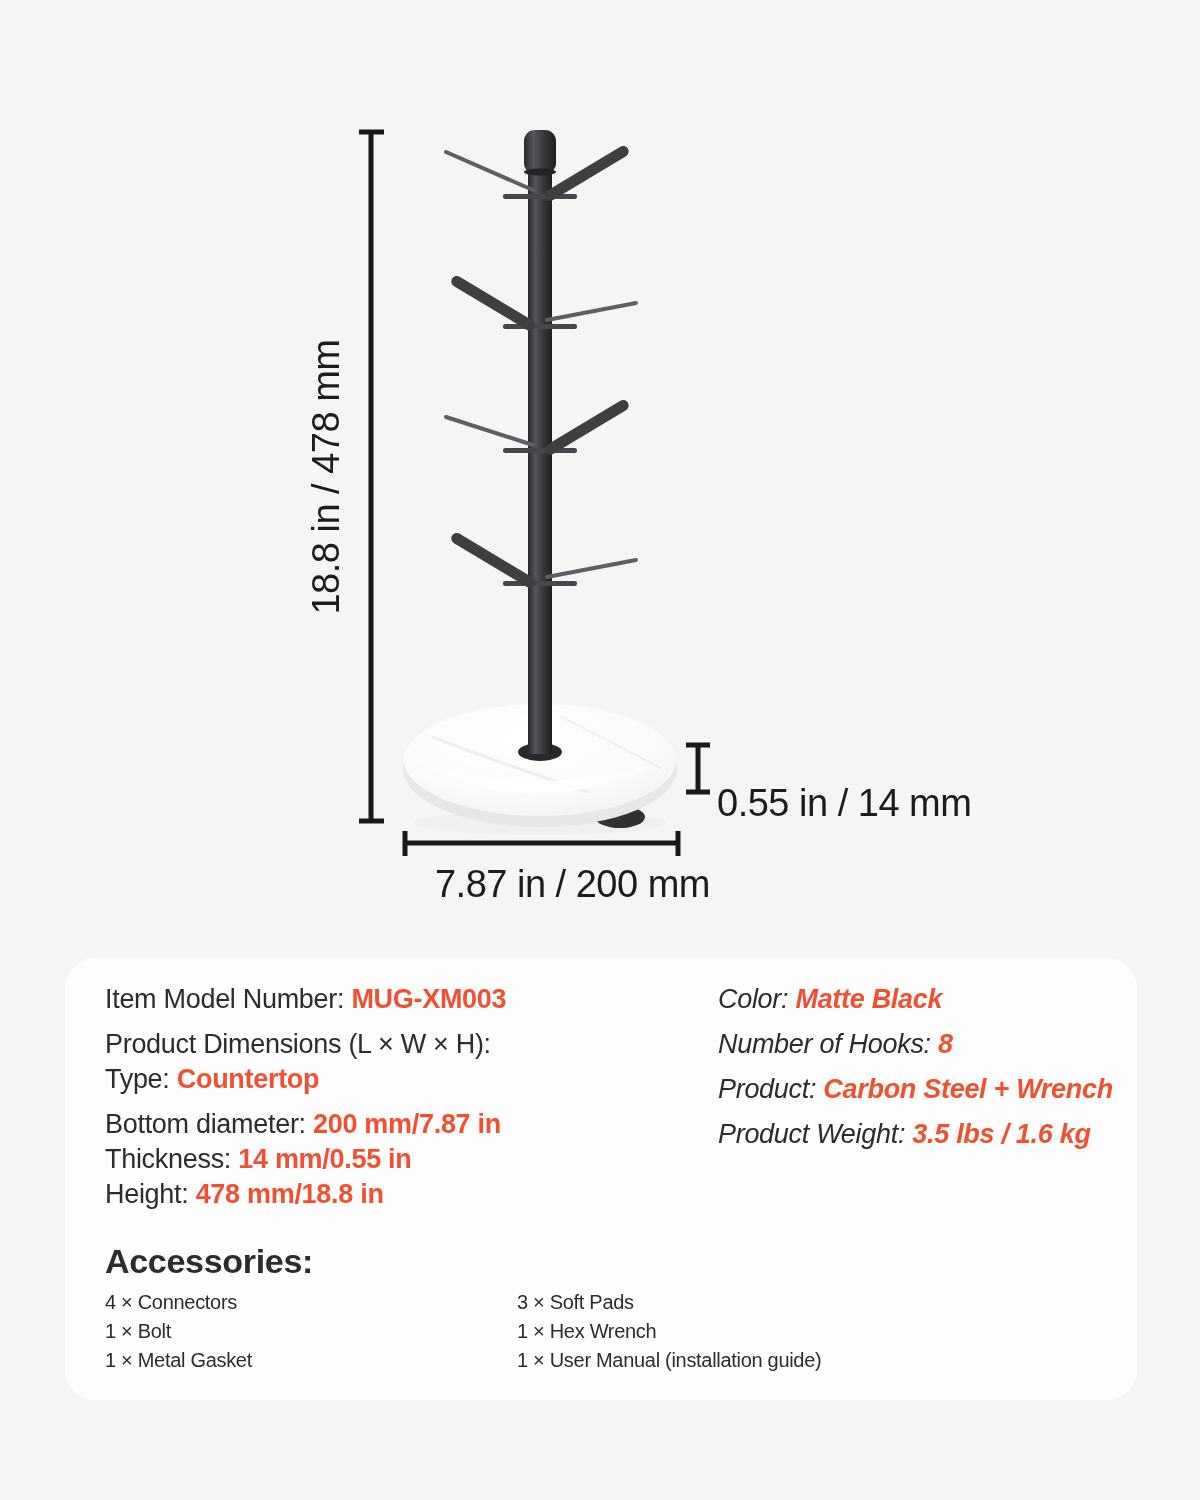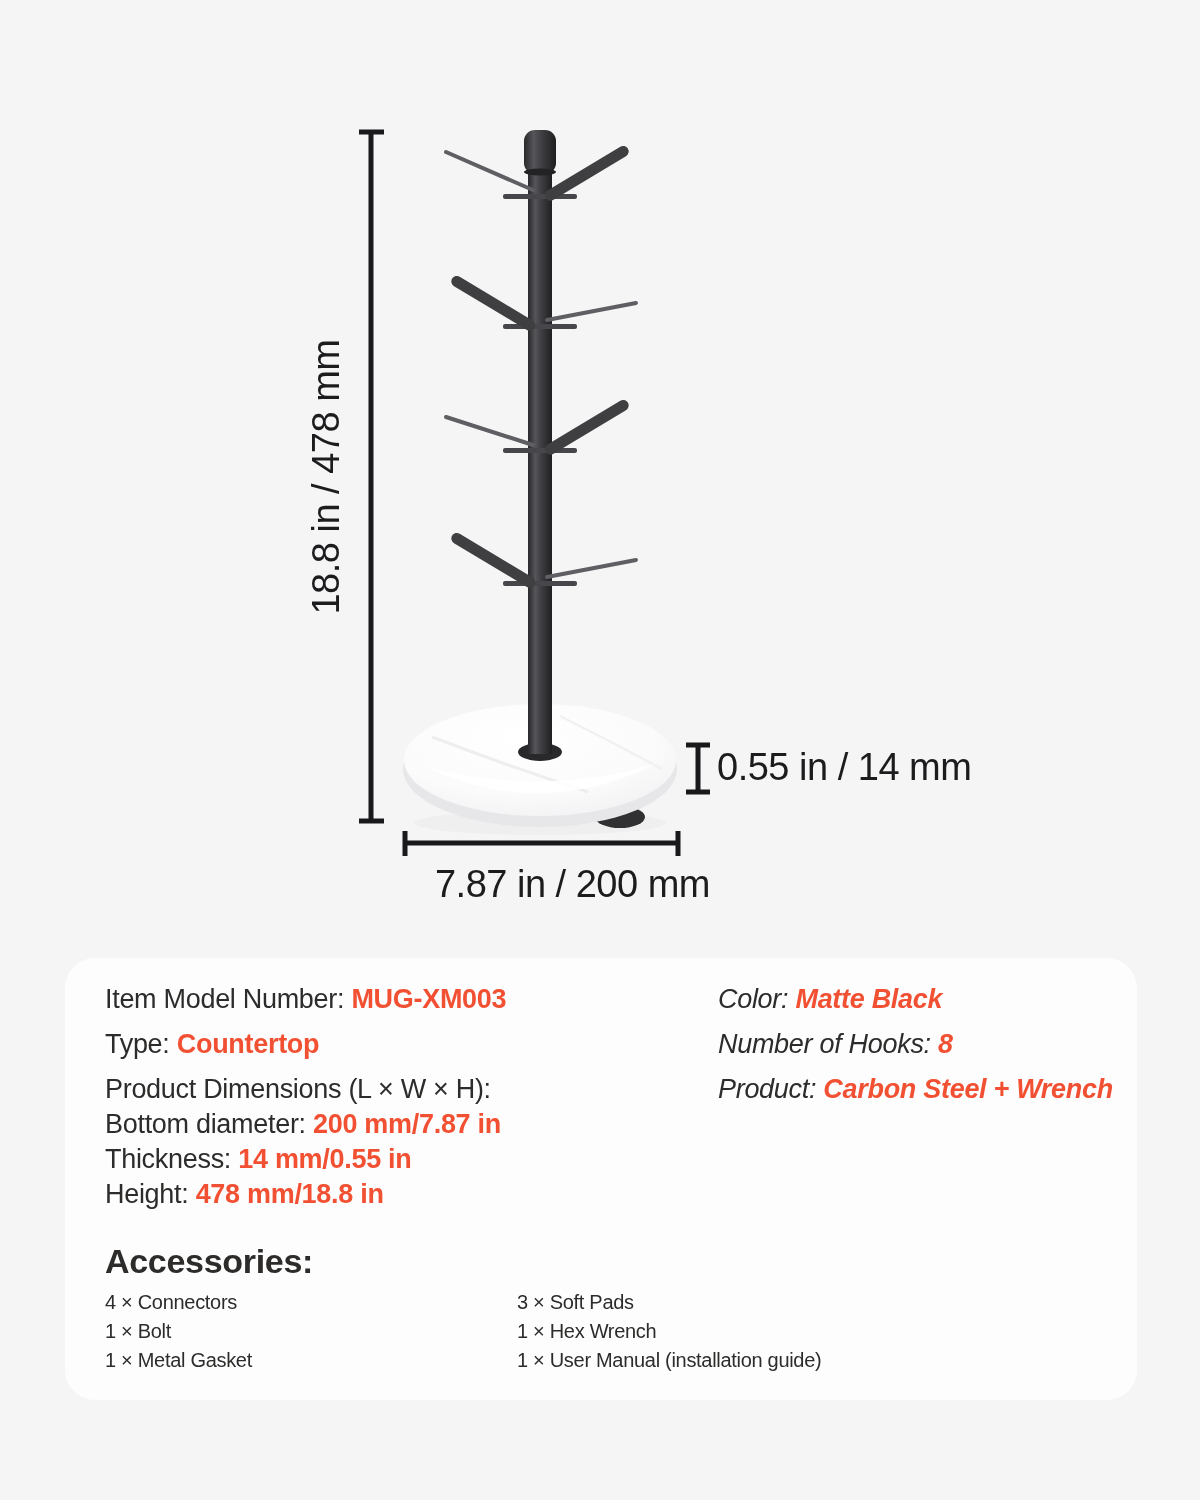--- a/index.html
+++ b/index.html
@@ -32,21 +32,21 @@
     left:156px;top:457px;width:340px;
     text-align:center;
     transform:rotate(-90deg);
     transform-origin:center center;
   }
   .dim-label.base-width{
     left:370px;top:864px;width:340px;
     text-align:right;
   }
   .dim-label.thickness{
-    left:717px;top:747px;
+    left:717px;top:783px;
   }
   .spec-panel{
     position:absolute;
     left:65px;top:958px;
     width:1072px;height:442px;
     background:#fdfdfd;
     border-radius:30px;
   }
   .spec-col{
     position:absolute;top:24px;
@@ -166,46 +166,49 @@
   <div class="dim-label vertical">18.8 in / 478 mm</div>
   <div class="dim-label base-width">7.87 in / 200 mm</div>
   <div class="dim-label thickness">0.55 in / 14 mm</div>
 
   <div class="spec-panel">
 
     <div class="spec-col left">
       <div class="spec-row gap">
         <span class="lbl">Item Model Number: </span><span class="val">MUG-XM003</span>
       </div>
+      <div class="spec-row">
+        <span class="lbl">Product Dimensions (L × W × H):</span><span class="val"></span>
+      </div>
       <div class="spec-row gap">
         <span class="lbl">Type: </span><span class="val">Countertop</span>
       </div>
       <div class="spec-row">
-        <span class="lbl">Product Dimensions (L × W × H):</span><span class="val"></span>
-      </div>
-      <div class="spec-row">
         <span class="lbl">Bottom diameter: </span><span class="val">200 mm/7.87 in</span>
       </div>
       <div class="spec-row">
         <span class="lbl">Thickness: </span><span class="val">14 mm/0.55 in</span>
       </div>
       <div class="spec-row">
         <span class="lbl">Height: </span><span class="val">478 mm/18.8 in</span>
       </div>
     </div>
 
     <div class="spec-col right">
       <div class="spec-row">
         <span class="lbl">Color: </span><span class="val">Matte Black</span>
       </div>
       <div class="spec-row">
         <span class="lbl">Number of Hooks: </span><span class="val">8</span>
       </div>
       <div class="spec-row">
         <span class="lbl">Product: </span><span class="val">Carbon Steel + Wrench</span>
+      </div>
+      <div class="spec-row">
+        <span class="lbl">Product Weight: </span><span class="val">3.5 lbs / 1.6 kg</span>
       </div>
     </div>
 
     <div class="accessories">
       <div class="acc-title">Accessories:</div>
       <div class="acc-cols">
         <div class="acc-col first">
           <div>4 × Connectors</div>
           <div>1 × Bolt</div>
           <div>1 × Metal Gasket</div>

